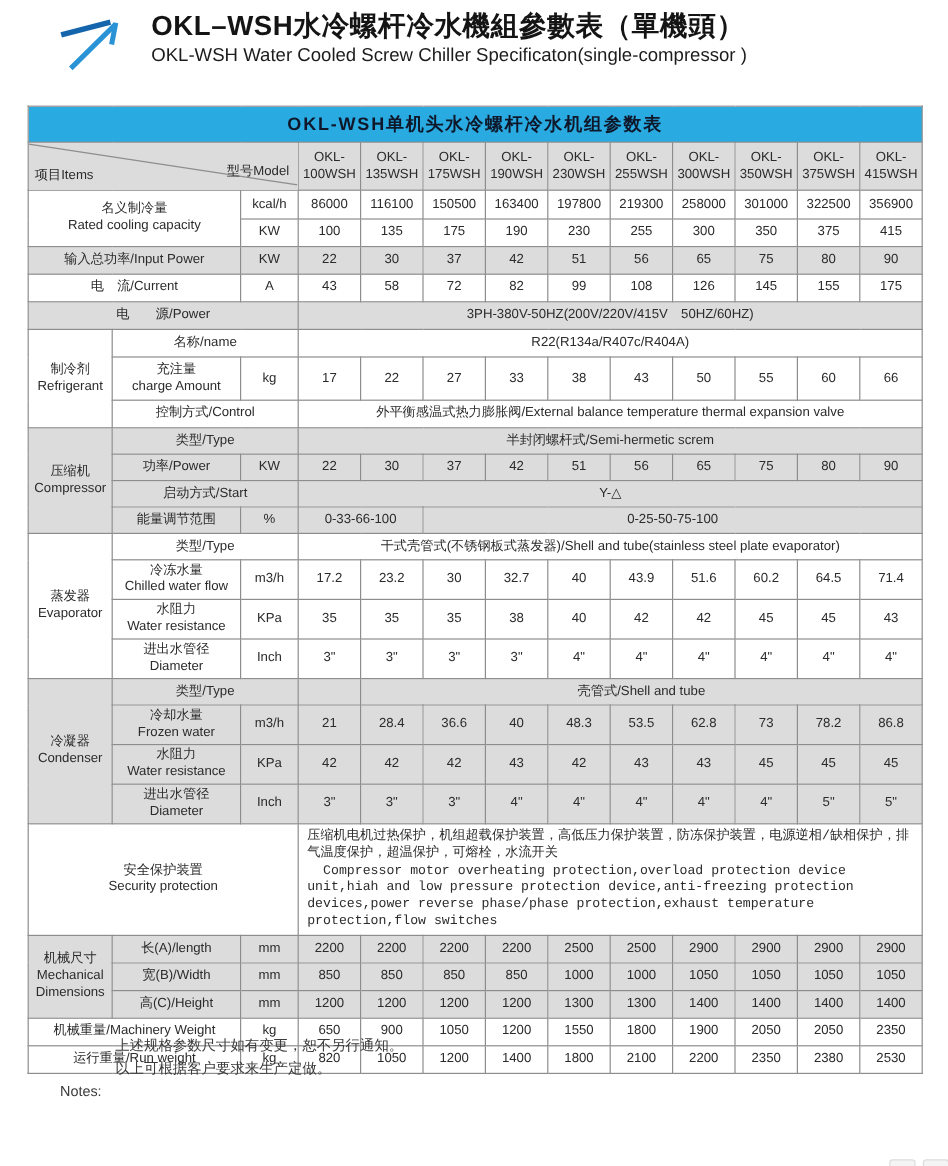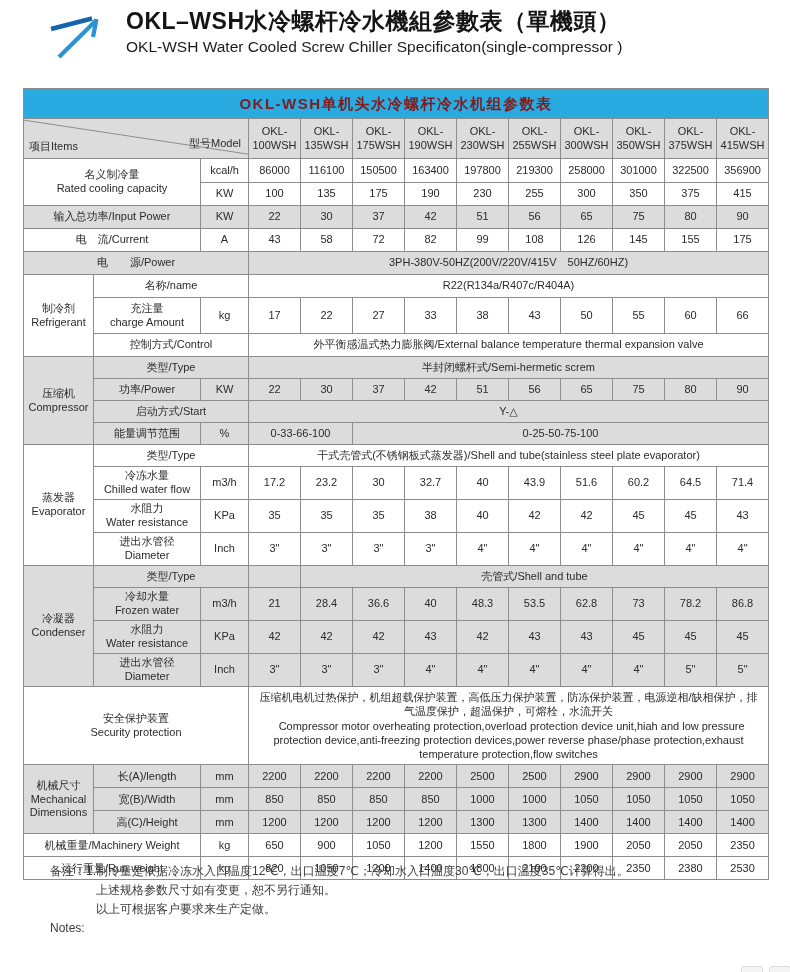--- a/index.html
+++ b/index.html
@@ -14,23 +14,23 @@
   .title-zh { font-size:23px; font-weight:bold; color:#141414; letter-spacing:.5px; line-height:1.2; }
   .title-en { font-size:15.5px; color:#1c1c1c; margin-top:2px; }
 
   
   .tbl-wrap { position:absolute; left:23px; top:88px; }
   table { border-collapse:collapse; table-layout:fixed; width:745px; }
   td { border:1px solid #8d8d8d; background:#fff; text-align:center; vertical-align:middle;
        font-size:11px; color:#2b2b2b; padding:1px 2px; white-space:pre-line; line-height:1.25;
        overflow:hidden; }
   tr.g td { background:#dcdcdc; }
-  td.cap { background:#29abe2; color:#7f1d1d; font-size:15px; font-weight:600;
+  td.cap { background:#29abe2; color:#0f172a; font-size:15px; font-weight:600;
            letter-spacing:1.5px; line-height:1; }
-  td.left { text-align:center; white-space:pre-wrap; padding:3px 7px; line-height:1.3; font-size:11px; }
+  td.left { text-align:left; white-space:pre-wrap; padding:3px 7px; line-height:1.3; font-size:11px;font-family:Liberation Mono, monospace; }
   td.corner { position:relative; padding:12px; }
   .diag { position:absolute; left:0; top:0; width:100%; height:100%; }
   .diag line { stroke:#8d8d8d; stroke-width:1; vector-effect:non-scaling-stroke; }
   .c-items { position:absolute; left:5px; bottom:4px; font-size:11px; }
   .c-model { position:absolute; right:7px; bottom:7px; font-size:11px;margin-top:11px; }
 
   
   .notes { position:absolute; left:50px; top:862px; width:720px; font-size:12px;
            color:#3a3a3a; line-height:19px; }
   .note-line { white-space:pre-wrap; }
@@ -399,21 +399,20 @@
             <td>2200</td>
             <td>2350</td>
             <td>2380</td>
             <td>2530</td>
           </tr>
         </tbody>
     </table>
   </div>
 
   <div class="notes">
-      <div class="note-line">备注：1.制冷量是依据冷冻水入口温度12℃，出口温度7℃；冷却水入口温度30℃，出口温度35℃计算得出。</div>
       <div class="note-line ind2">上述规格参数尺寸如有变更，恕不另行通知。</div>
       <div class="note-line ind2">以上可根据客户要求来生产定做。</div>
       <div class="note-line">Notes:</div>
     </div>
 
   <div class="ghost g1"></div>
   <div class="ghost g2"></div>
 </div>
 
 </body></html>

